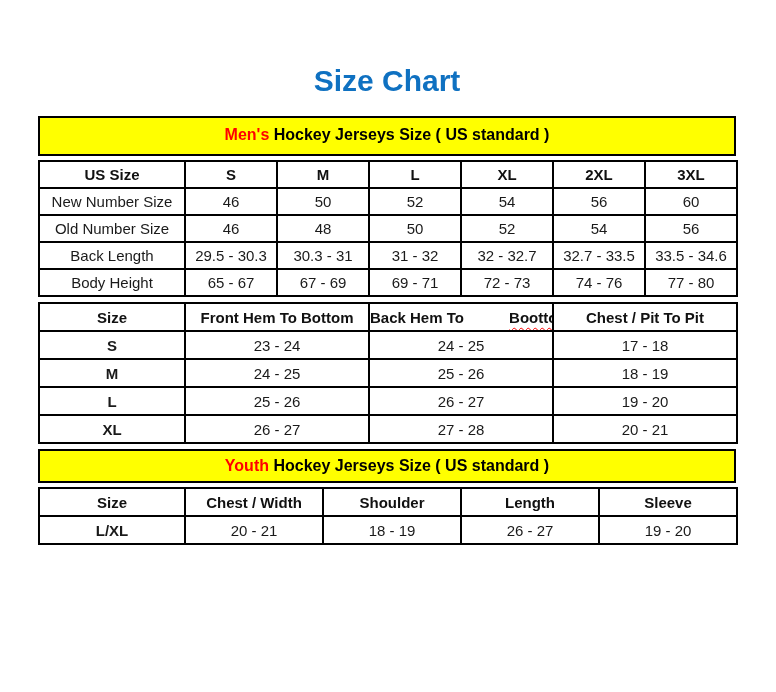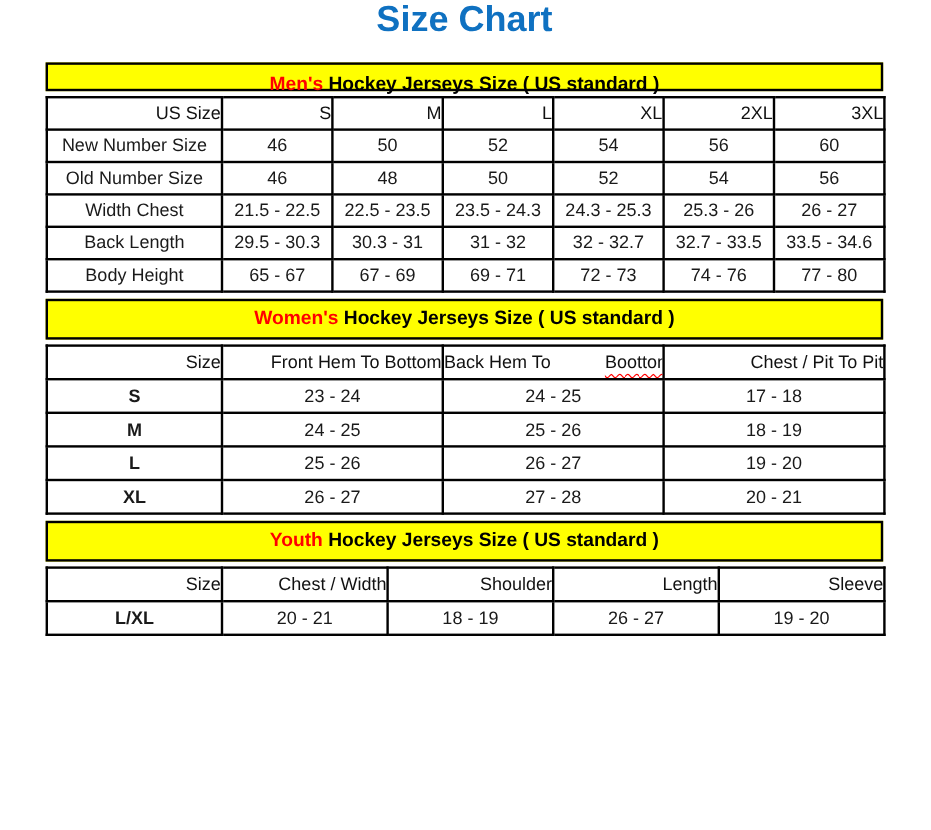--- a/index.html
+++ b/index.html
@@ -8,60 +8,61 @@
     width: 776px; height: 692px;
     background: #ffffff;
     font-family: "Liberation Sans", "DejaVu Sans", sans-serif;
   }
   .content {
     margin-left: 38px;
     width: 698px;
   }
   .page-title {
     margin: 0;
+    padding-top: 64px;
     padding-bottom: 18px;
     text-align: center;
     font-size: 30px;
     font-weight: bold;
     color: #0f71c1;
     letter-spacing: 0px;
   }
   section { margin: 0; }
   section + section { margin-top: 5px; }
   .bar {
     background: #ffff00;
     border: 2px solid #000000;
     text-align: center;
     font-weight: bold;
     font-size: 16px;
     height: 34px;
     line-height: 30px;
     margin-bottom: 4px;
   }
-  .section--mens .bar { height: 24px; line-height: 34px; }
+  .section--mens .bar { height: 40px; line-height: 34px; }
   .bar .hl { color: #ff0000; }
   table {
     border-collapse: collapse;
     table-layout: fixed;
     width: 698px;
   }
   th, td {
     border: 2px solid #000000;
     text-align: center;
     vertical-align: middle;
     padding: 0;
     font-size: 15px;
     height: 27px;
     color: #1a1a1a;
     overflow: hidden;
     white-space: nowrap;
   }
   .section--womens th, .section--womens td,
   .section--youth th, .section--youth td { height: 28px; }
-  thead th { font-weight: normal; color: #111111; text-align: right; }
+  thead th { font-weight: bold; color: #111111; }
   tbody td { font-weight: normal; text-align: center; }
   .section--mens tbody th { font-weight: normal; }
   .section--womens tbody th, .section--youth tbody th { font-weight: bold; }
   .squiggle {
     text-decoration: underline wavy #ff0000;
     text-decoration-thickness: 1px;
     text-underline-offset: 4px;
     text-decoration-skip-ink: none;
     margin-left: 41px;
   }
@@ -111,29 +112,20 @@
           <tr>
             <th scope="row">Old Number Size</th>
             <td>46</td>
             <td>48</td>
             <td>50</td>
             <td>52</td>
             <td>54</td>
             <td>56</td>
           </tr>
           <tr>
-            <th scope="row">Width Chest</th>
-            <td>21.5 - 22.5</td>
-            <td>22.5 - 23.5</td>
-            <td>23.5 - 24.3</td>
-            <td>24.3 - 25.3</td>
-            <td>25.3 - 26</td>
-            <td>26 - 27</td>
-          </tr>
-          <tr>
             <th scope="row">Back Length</th>
             <td>29.5 - 30.3</td>
             <td>30.3 - 31</td>
             <td>31 - 32</td>
             <td>32 - 32.7</td>
             <td>32.7 - 33.5</td>
             <td>33.5 - 34.6</td>
           </tr>
           <tr>
             <th scope="row">Body Height</th>
@@ -142,23 +134,20 @@
             <td>69 - 71</td>
             <td>72 - 73</td>
             <td>74 - 76</td>
             <td>77 - 80</td>
           </tr>
         </tbody>
       </table>
   </section>
 
   <section class="section--womens">
-    <div class="bar">
-      <span class="hl">Women's</span><span> Hockey Jerseys Size ( US standard )</span>
-    </div>
     <table>
         <colgroup>
           <col style="width: 146px;">
           <col style="width: 184px;">
           <col style="width: 184px;">
           <col style="width: 184px;">
         </colgroup>
         <thead>
           <tr>
             <th>Size</th>

